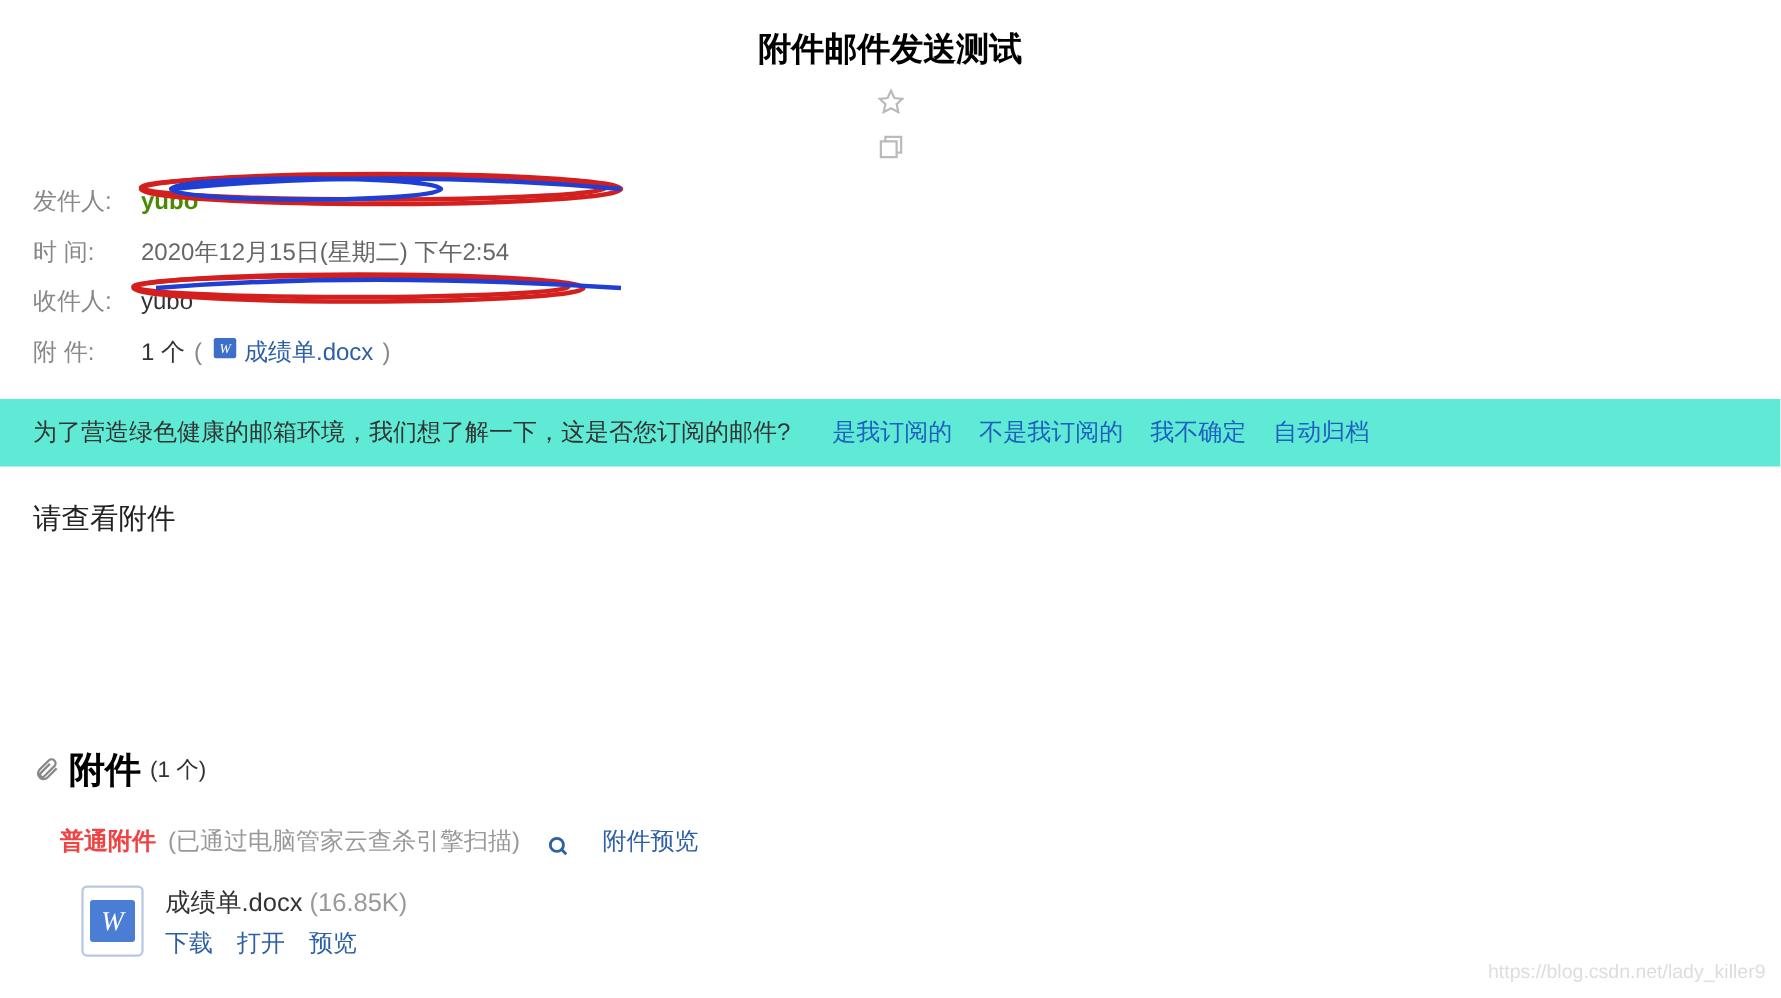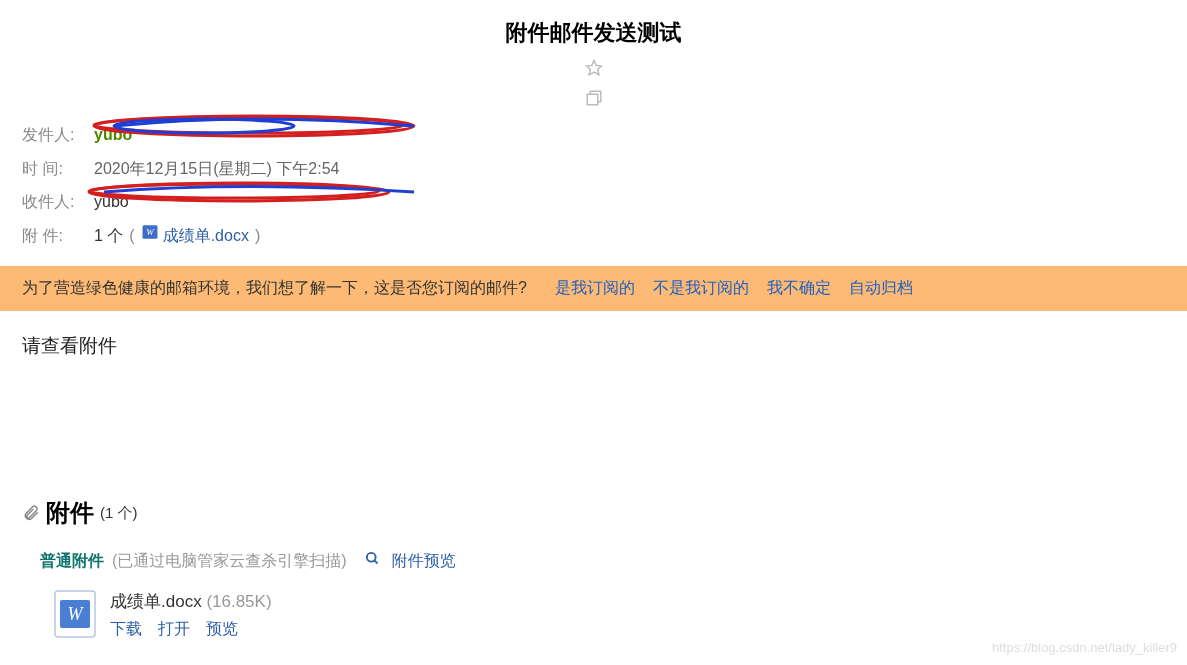--- a/index.html
+++ b/index.html
@@ -13,33 +13,33 @@
     .meta-label-tight { color: #888; width: 72px; }
     .sender-name { color: #4a8a00; font-weight: bold; }
     .redact { position: relative; display: inline-block; }
     .redact svg { position: absolute; top: -14px; left: -10px; pointer-events: none; }
     .time-val { color: #666; }
     .recip-name { color: #333; }
     .attach-count { color: #333; }
     .attach-paren { color: #888; }
     .attach-link { color: #2d5fa6; text-decoration: none; }
     .word-icon-small { display: inline-block; width: 18px; height: 18px; vertical-align: -3px; }
-    .prompt-bar { background: #fdba74; padding: 12px 22px; display: flex; align-items: center; gap: 18px; font-size: 16px; }
+    .prompt-bar { background: #5eead4; padding: 12px 22px; display: flex; align-items: center; gap: 18px; font-size: 16px; }
     .prompt-text { color: #333; flex: none; margin-right: 10px; }
     .prompt-link { color: #1f5fbf; text-decoration: none; cursor: pointer; }
     .body-section { padding: 22px 22px 120px 22px; font-size: 19px; color: #222; }
     .attach-section { padding: 18px 22px 30px 22px; }
     .attach-header { display: flex; align-items: center; gap: 6px; margin-bottom: 22px; }
     .clip-icon { width: 18px; height: 18px; color: #888; }
     .attach-title { font-size: 24px; font-weight: bold; color: #000; }
     .attach-title-count { font-weight: normal; color: #333; }
     .attach-subhead { display: flex; align-items: center; gap: 8px; margin-left: 18px; margin-bottom: 18px; font-size: 16px; }
-    .attach-subtitle { color: #0f766e; font-weight: bold; }
+    .attach-subtitle { color: #ef4444; font-weight: bold; }
     .attach-scan { color: #999; }
-    .attach-preview-link { color: #2d5fa6; text-decoration: none; display: inline-flex; align-items: flex-start; gap: 12px; margin-left: 10px; cursor: pointer; font-family: Liberation Mono, monospace; }
+    .attach-preview-link { color: #2d5fa6; text-decoration: none; display: inline-flex; align-items: flex-end; gap: 22px; margin-left: 10px; cursor: pointer; font-family: Liberation Mono, monospace; }
     .attach-item { display: flex; align-items: flex-start; gap: 14px; margin-left: 32px; }
     .word-icon-large { width: 42px; height: 48px; flex: none; }
     .attach-info { display: flex; flex-direction: column; gap: 6px; }
     .attach-name-row { font-size: 17px; }
     .attach-name { color: #333; }
     .attach-size { color: #999; }
     .attach-actions { display: flex; gap: 16px; }
     .attach-action { color: #2d5fa6; text-decoration: none; cursor: pointer; font-size: 16px; }
     .watermark { position: absolute; right: 10px; bottom: 10px; color: #ddd; font-size: 13px; }
   </style>

